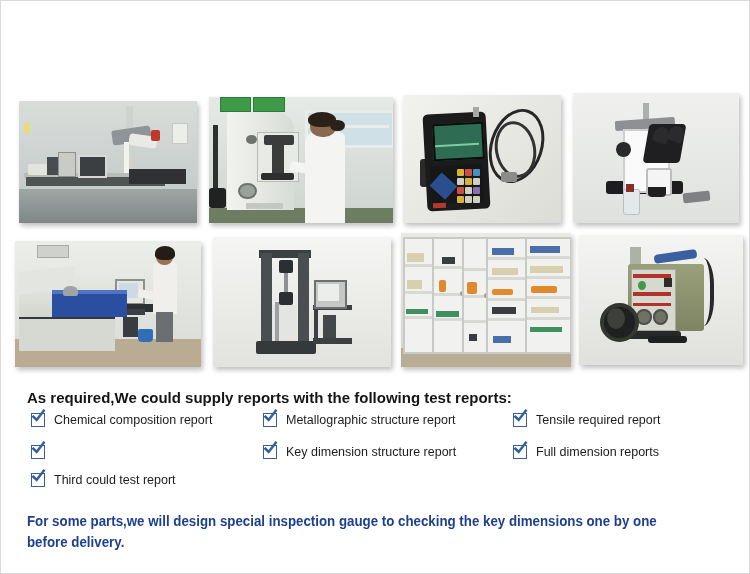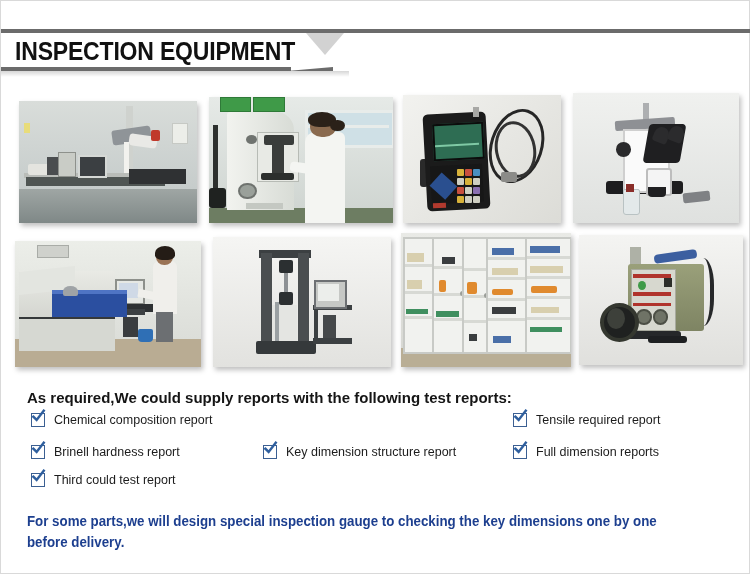--- a/index.html
+++ b/index.html
@@ -390,29 +390,20 @@
     font-size:14px;font-weight:bold;color:#1d3f8f;
     line-height:21px;
     transform:scaleX(0.95);transform-origin:left top;
   }
 </style>
 </head>
 <body>
 
 <div class="page">
 
-  <div class="banner">
-    <div class="rule-top"></div>
-    <div class="plate"></div>
-    <div class="notch"></div>
-    <div class="rule-bottom"></div>
-    <div class="rule-diag"></div>
-    <div class="shadow"></div>
-    <div class="banner-title">INSPECTION EQUIPMENT</div>
-  </div>
 
   <div class="grid">
 
     <div class="photo p1">
       <div class="scene s1">
         <div class="wall"></div>
           <div class="floor"></div>
         <div class="tag"></div>
           <div class="paper"></div>
         <div class="col"></div>
@@ -642,38 +633,45 @@
 
     <div class="checkrow r1">
       <div class="chk c-col1">
         <span class="cbox">
           <svg class="tick" viewBox="0 0 16 16" xmlns="http://www.w3.org/2000/svg">
             <path d="M2.5 8.2 L6 11.6 L13.6 1.8" fill="none" stroke="#2f5f9e" stroke-width="2.6" stroke-linecap="square"></path>
           </svg>
         </span>
         <span>Chemical composition report</span>
       </div>
+      <div class="chk c-col2">
+        <span class="cbox">
+          <svg class="tick" viewBox="0 0 16 16" xmlns="http://www.w3.org/2000/svg">
+            <path d="M2.5 8.2 L6 11.6 L13.6 1.8" fill="none" stroke="#2f5f9e" stroke-width="2.6" stroke-linecap="square"></path>
+          </svg>
+        </span>
+        <span>Metallographic structure report</span>
+      </div>
       <div class="chk c-col3">
         <span class="cbox">
           <svg class="tick" viewBox="0 0 16 16" xmlns="http://www.w3.org/2000/svg">
             <path d="M2.5 8.2 L6 11.6 L13.6 1.8" fill="none" stroke="#2f5f9e" stroke-width="2.6" stroke-linecap="square"></path>
           </svg>
         </span>
         <span>Tensile required report</span>
       </div>
     </div>
 
     <div class="checkrow r2">
       <div class="chk c-col1">
         <span class="cbox">
           <svg class="tick" viewBox="0 0 16 16" xmlns="http://www.w3.org/2000/svg">
             <path d="M2.5 8.2 L6 11.6 L13.6 1.8" fill="none" stroke="#2f5f9e" stroke-width="2.6" stroke-linecap="square"></path>
           </svg>
         </span>
-        <span>Brinell hardness report</span>
       </div>
       <div class="chk c-col2">
         <span class="cbox">
           <svg class="tick" viewBox="0 0 16 16" xmlns="http://www.w3.org/2000/svg">
             <path d="M2.5 8.2 L6 11.6 L13.6 1.8" fill="none" stroke="#2f5f9e" stroke-width="2.6" stroke-linecap="square"></path>
           </svg>
         </span>
         <span>Key dimension structure report</span>
       </div>
       <div class="chk c-col3">

